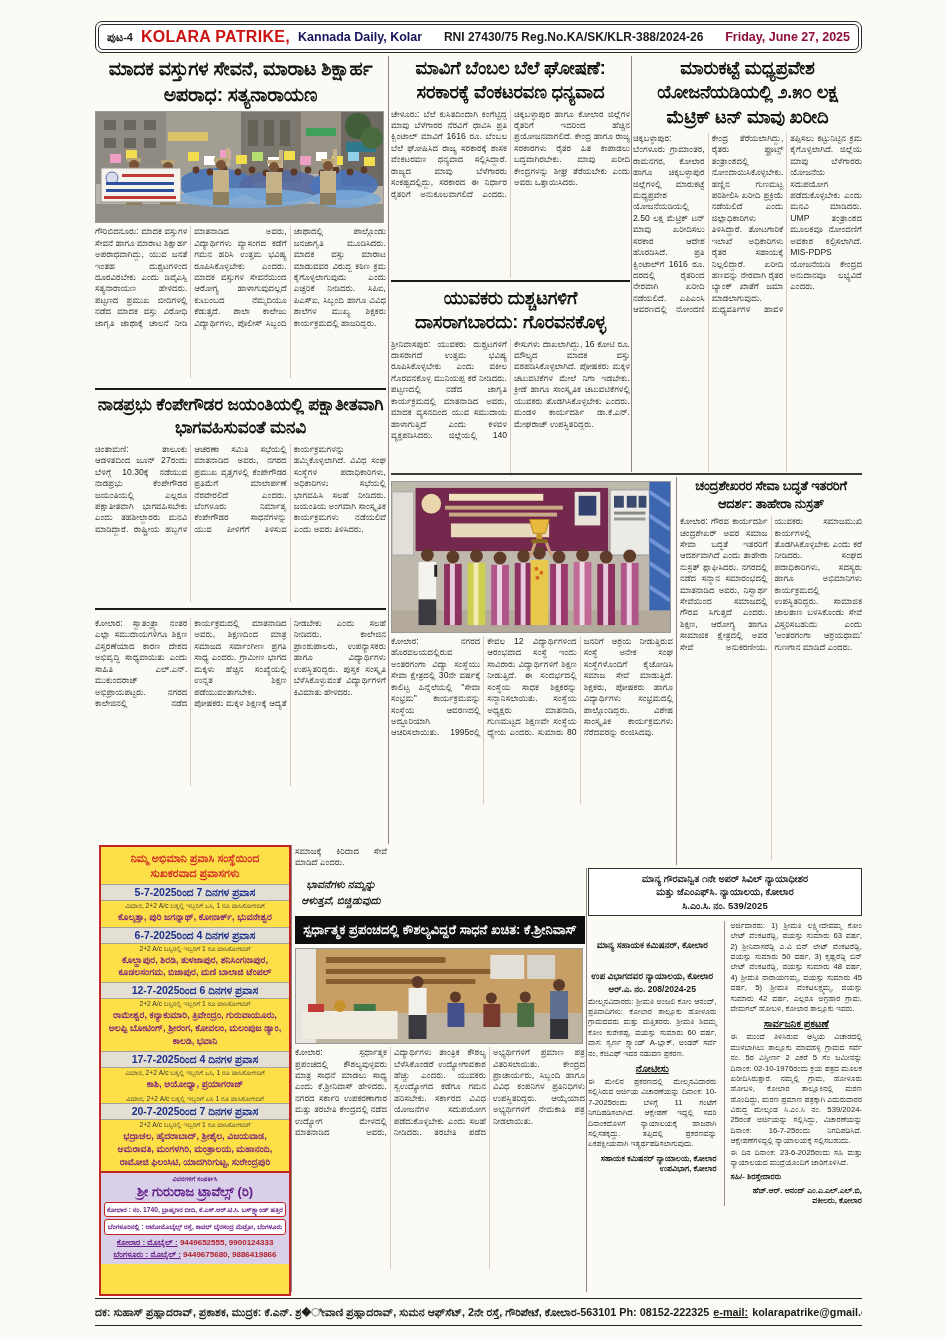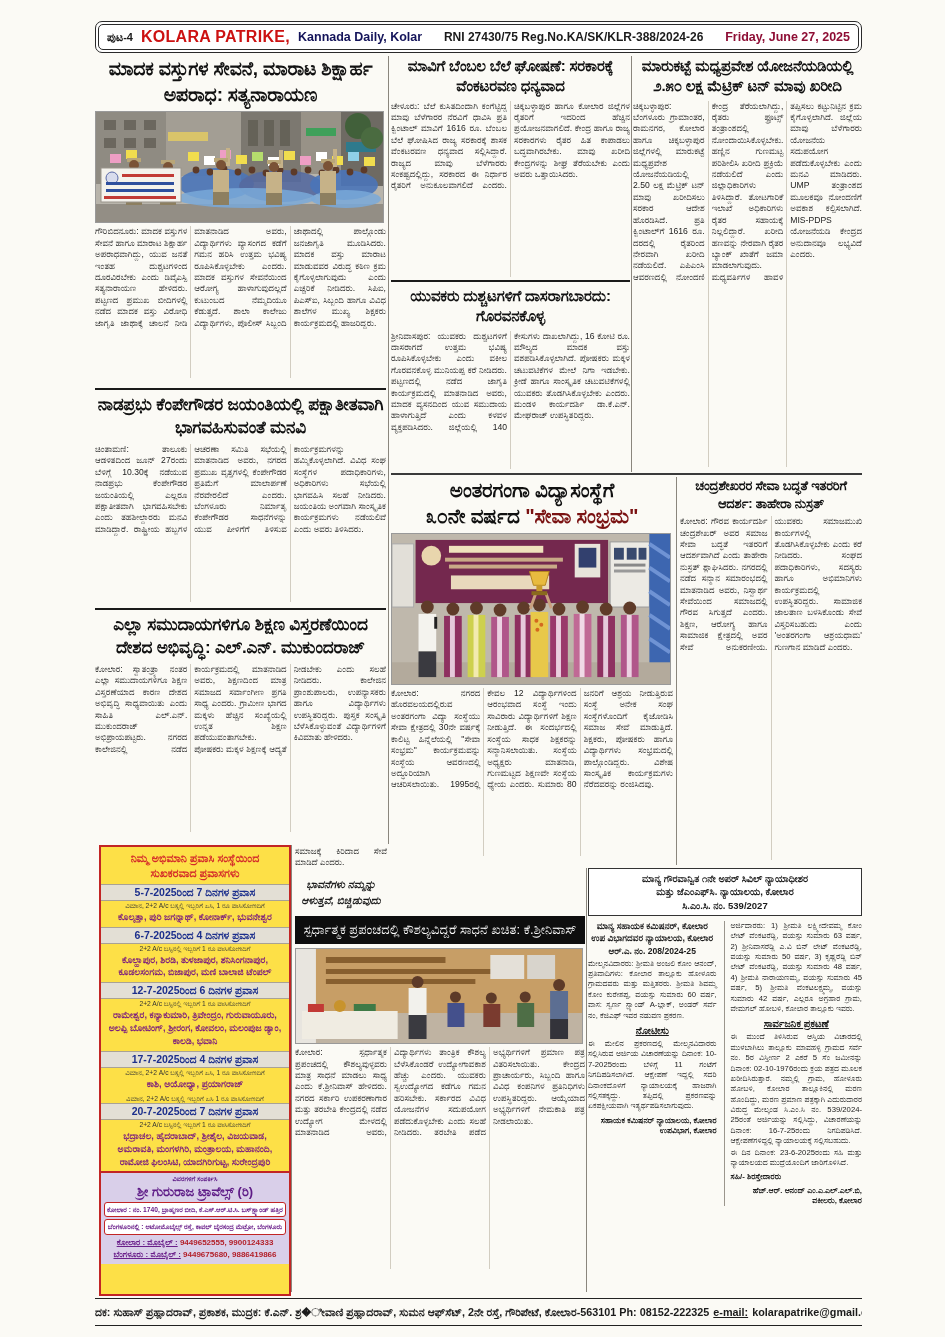--- a/index.html
+++ b/index.html
@@ -3,21 +3,21 @@
 <meta charset="utf-8">
 <style>
   html,body { margin:0; padding:0; background:#e9e7e1; }
   .page { position:relative; width:945px; height:1337px; margin:0 auto; background:#fbfaf5;
           font-family:"Liberation Sans","DejaVu Sans",sans-serif; color:#1b1b1b; overflow:hidden; }
   .abs { position:absolute; }
   .article { position:absolute; overflow:hidden; }
   .headline { font-weight:bold; text-align:center; letter-spacing:-0.2px; color:#111; }
   .h-xl { font-size:19px; line-height:1.35; }
   .h-lg { font-size:17px; line-height:1.35; }
-  .h-md { font-size:15px; line-height:1.35; }
+  .h-md { font-size:18px; line-height:1.35; }
   .h-sm { font-size:13px; line-height:1.35; }
   .sep-top { border-top:2px solid #1a1a1a; padding-top:4px; }
   .bt { text-align:justify; font-size:8.6px; line-height:1.33; color:#222; overflow:hidden; }
   .c3 { column-count:3; column-gap:7px; column-rule:1px solid #d2cdc1; }
   .c2 { column-count:2; column-gap:7px; column-rule:1px solid #d2cdc1; }
   .photo { display:block; margin:4px 0 3px; border:1px solid #999; background:#cfc9bd; }
   .red-part { color:#7a1212; }
   .vrule { position:absolute; width:1px; background:#8a867d; }
   .hrule { position:absolute; background:#3a3a3a; }
 
@@ -25,21 +25,21 @@
   .mast-outer { border:1.5px solid #2a2a2a; border-radius:7px; padding:2px; background:#fff; }
   .mast-inner { border:1px solid #2a2a2a; border-radius:5px; display:flex; align-items:center;
                 gap:8px; padding:3px 8px; white-space:nowrap; overflow:hidden; }
   .mast-page { font-weight:bold; font-size:11px; }
   .mast-brand { color:#cc1111; font-weight:bold; font-size:16px; letter-spacing:0.3px; }
   .mast-sub { color:#14145a; font-weight:bold; font-size:12.5px; }
   .mast-reg { font-weight:bold; font-size:12px; flex:1; text-align:center; }
   .mast-date { color:#8e0e35; font-weight:bold; font-size:12.5px; }
 
   
-  .blackbox { background:#0e0e0e; color:#fff; padding:5px 4px; font-weight:normal; text-align:center;
+  .blackbox { background:#0e0e0e; color:#fff; padding:5px 4px; font-weight:bold; text-align:center;
               font-size:13px; line-height:1.4; }
 
   
   .pq-lead { font-size:8.6px; text-align:justify; }
   .pq { font-weight:bold; font-style:italic; text-align:center; font-size:10.5px; line-height:1.55; margin-top:8px; }
 
   
   .ad { border:2px solid #c22525; background:#fde047; overflow:hidden; }
   .ad-title { color:#d42a2a; font-weight:bold; text-align:center; font-size:11px; line-height:1.35; padding:4px 2px 3px; }
   .tour-date { background:#e3dfd5; border-top:1px solid #a9a294; border-bottom:1px solid #a9a294;
@@ -52,21 +52,21 @@
   .ad-addr { border:1px solid #c22525; background:#fff; color:#6a1f8a; font-size:6.7px; font-weight:bold;
              text-align:center; padding:2px; margin:2px 1px; border-radius:3px; line-height:1.4; }
   .ad-phone { font-size:8px; text-align:center; line-height:1.5; }
   .ad-phone .lbl { color:#6a1f8a; font-weight:bold; text-decoration:underline; }
   .ad-phone .num { color:#b3202a; font-weight:bold; }
 
   
   .legal-box { border:1.5px solid #333; padding:3px 4px; text-align:center; background:#fff; }
   .legal-box .lb-line { font-weight:bold; font-size:9.6px; line-height:1.4; }
   .legal-box .lb-case { font-weight:bold; font-size:9.5px; margin-top:1px; }
-  .lg-head { font-weight:bold; font-size:8.8px; text-align:center; line-height:1.35; }
+  .lg-head { font-weight:bold; font-size:8.8px; text-align:center; line-height:1.35;margin-top:19px; }
   .lg-case { font-weight:bold; font-size:8.6px; text-align:center; margin:1px 0 2px; }
   .lg-body { font-size:7.7px; line-height:1.35; text-align:justify; }
   .lg-title { font-weight:bold; font-size:10px; text-align:center; margin:4px 0 2px; text-decoration:underline; }
   .lg-sign { font-size:7.8px; font-weight:bold; text-align:right; margin-top:4px; }
 
   
   .footer { border-top:1.5px solid #222; border-bottom:1.5px solid #222; display:flex;
             justify-content:center; align-items:center; gap:4px; font-weight:bold; font-size:10.8px;
             white-space:nowrap; overflow:hidden; }
   .footer .em { text-decoration:underline; }
@@ -194,21 +194,20 @@
     </svg>
     <div class="bt c3" style="height:152px;">ಗೌರಿಬಿದನೂರು: ಮಾದಕ ವಸ್ತುಗಳ ಸೇವನೆ ಹಾಗೂ ಮಾರಾಟ ಶಿಕ್ಷಾರ್ಹ ಅಪರಾಧವಾಗಿದ್ದು, ಯುವ ಜನತೆ ಇಂತಹ ದುಶ್ಚಟಗಳಿಂದ ದೂರವಿರಬೇಕು ಎಂದು ಡಿವೈಎಸ್ಪಿ ಸತ್ಯನಾರಾಯಣ ಹೇಳಿದರು. ಪಟ್ಟಣದ ಪ್ರಮುಖ ಬೀದಿಗಳಲ್ಲಿ ನಡೆದ ಮಾದಕ ವಸ್ತು ವಿರೋಧಿ ಜಾಗೃತಿ ಜಾಥಾಕ್ಕೆ ಚಾಲನೆ ನೀಡಿ ಮಾತನಾಡಿದ ಅವರು, ವಿದ್ಯಾರ್ಥಿಗಳು ವ್ಯಾಸಂಗದ ಕಡೆಗೆ ಗಮನ ಹರಿಸಿ ಉತ್ತಮ ಭವಿಷ್ಯ ರೂಪಿಸಿಕೊಳ್ಳಬೇಕು ಎಂದರು. ಮಾದಕ ವಸ್ತುಗಳ ಸೇವನೆಯಿಂದ ಆರೋಗ್ಯ ಹಾಳಾಗುವುದಲ್ಲದೆ ಕುಟುಂಬದ ನೆಮ್ಮದಿಯೂ ಕೆಡುತ್ತದೆ. ಶಾಲಾ ಕಾಲೇಜು ವಿದ್ಯಾರ್ಥಿಗಳು, ಪೊಲೀಸ್ ಸಿಬ್ಬಂದಿ ಜಾಥಾದಲ್ಲಿ ಪಾಲ್ಗೊಂಡು ಜನಜಾಗೃತಿ ಮೂಡಿಸಿದರು. ಮಾದಕ ವಸ್ತು ಮಾರಾಟ ಮಾಡುವವರ ವಿರುದ್ಧ ಕಠಿಣ ಕ್ರಮ ಕೈಗೊಳ್ಳಲಾಗುವುದು ಎಂದು ಎಚ್ಚರಿಕೆ ನೀಡಿದರು. ಸಿಪಿಐ, ಪಿಎಸ್ಐ, ಸಿಬ್ಬಂದಿ ಹಾಗೂ ವಿವಿಧ ಶಾಲೆಗಳ ಮುಖ್ಯ ಶಿಕ್ಷಕರು ಕಾರ್ಯಕ್ರಮದಲ್ಲಿ ಹಾಜರಿದ್ದರು.</div>
   </div>
 
   <div class="article sep-top" style="left:95px; top:388px; width:291px; height:218px;">
     <div class="headline h-lg">ನಾಡಪ್ರಭು ಕೆಂಪೇಗೌಡರ ಜಯಂತಿಯಲ್ಲಿ ಪಕ್ಷಾತೀತವಾಗಿ ಭಾಗವಹಿಸುವಂತೆ ಮನವಿ</div>
     <div class="bt c3" style="height:158px; margin-top:4px;">ಚಿಂತಾಮಣಿ: ತಾಲೂಕು ಆಡಳಿತದಿಂದ ಜೂನ್ 27ರಂದು ಬೆಳಿಗ್ಗೆ 10.30ಕ್ಕೆ ನಡೆಯುವ ನಾಡಪ್ರಭು ಕೆಂಪೇಗೌಡರ ಜಯಂತಿಯಲ್ಲಿ ಎಲ್ಲರೂ ಪಕ್ಷಾತೀತವಾಗಿ ಭಾಗವಹಿಸಬೇಕು ಎಂದು ತಹಶೀಲ್ದಾರರು ಮನವಿ ಮಾಡಿದ್ದಾರೆ. ರಾಷ್ಟ್ರೀಯ ಹಬ್ಬಗಳ ಆಚರಣಾ ಸಮಿತಿ ಸಭೆಯಲ್ಲಿ ಮಾತನಾಡಿದ ಅವರು, ನಗರದ ಪ್ರಮುಖ ವೃತ್ತಗಳಲ್ಲಿ ಕೆಂಪೇಗೌಡರ ಪ್ರತಿಮೆಗೆ ಮಾಲಾರ್ಪಣೆ ನೆರವೇರಲಿದೆ ಎಂದರು. ಬೆಂಗಳೂರು ನಿರ್ಮಾತೃ ಕೆಂಪೇಗೌಡರ ಸಾಧನೆಗಳನ್ನು ಯುವ ಪೀಳಿಗೆಗೆ ತಿಳಿಸುವ ಕಾರ್ಯಕ್ರಮಗಳನ್ನು ಹಮ್ಮಿಕೊಳ್ಳಲಾಗಿದೆ. ವಿವಿಧ ಸಂಘ ಸಂಸ್ಥೆಗಳ ಪದಾಧಿಕಾರಿಗಳು, ಅಧಿಕಾರಿಗಳು ಸಭೆಯಲ್ಲಿ ಭಾಗವಹಿಸಿ ಸಲಹೆ ನೀಡಿದರು. ಜಯಂತಿಯ ಅಂಗವಾಗಿ ಸಾಂಸ್ಕೃತಿಕ ಕಾರ್ಯಕ್ರಮಗಳು ನಡೆಯಲಿವೆ ಎಂದು ಅವರು ತಿಳಿಸಿದರು.</div>
   </div>
 
   <div class="article sep-top" style="left:95px; top:608px; width:291px; height:234px;">
-    <div class="headline h-lg">ಎಲ್ಲಾ ಸಮುದಾಯಗಳಿಗೂ ಶಿಕ್ಷಣ ವಿಸ್ತರಣೆಯಿಂದ ದೇಶದ ಅಭಿವೃದ್ಧಿ: ಎಲ್.ಎನ್. ಮುಕುಂದರಾಜ್</div>
     <div class="bt c3" style="height:168px; margin-top:4px;">ಕೋಲಾರ: ಸ್ವಾತಂತ್ರ್ಯಾ ನಂತರ ಎಲ್ಲಾ ಸಮುದಾಯಗಳಿಗೂ ಶಿಕ್ಷಣ ವಿಸ್ತರಣೆಯಾದ ಕಾರಣ ದೇಶದ ಅಭಿವೃದ್ಧಿ ಸಾಧ್ಯವಾಯಿತು ಎಂದು ಸಾಹಿತಿ ಎಲ್.ಎನ್. ಮುಕುಂದರಾಜ್ ಅಭಿಪ್ರಾಯಪಟ್ಟರು. ನಗರದ ಕಾಲೇಜಿನಲ್ಲಿ ನಡೆದ ಕಾರ್ಯಕ್ರಮದಲ್ಲಿ ಮಾತನಾಡಿದ ಅವರು, ಶಿಕ್ಷಣದಿಂದ ಮಾತ್ರ ಸಮಾಜದ ಸರ್ವಾಂಗೀಣ ಪ್ರಗತಿ ಸಾಧ್ಯ ಎಂದರು. ಗ್ರಾಮೀಣ ಭಾಗದ ಮಕ್ಕಳು ಹೆಚ್ಚಿನ ಸಂಖ್ಯೆಯಲ್ಲಿ ಉನ್ನತ ಶಿಕ್ಷಣ ಪಡೆಯುವಂತಾಗಬೇಕು. ಪೋಷಕರು ಮಕ್ಕಳ ಶಿಕ್ಷಣಕ್ಕೆ ಆದ್ಯತೆ ನೀಡಬೇಕು ಎಂದು ಸಲಹೆ ನೀಡಿದರು. ಕಾಲೇಜಿನ ಪ್ರಾಂಶುಪಾಲರು, ಉಪನ್ಯಾಸಕರು ಹಾಗೂ ವಿದ್ಯಾರ್ಥಿಗಳು ಉಪಸ್ಥಿತರಿದ್ದರು. ಪುಸ್ತಕ ಸಂಸ್ಕೃತಿ ಬೆಳೆಸಿಕೊಳ್ಳುವಂತೆ ವಿದ್ಯಾರ್ಥಿಗಳಿಗೆ ಕಿವಿಮಾತು ಹೇಳಿದರು.</div>
   </div>
 
   <div class="article" style="left:295px; top:846px; width:92px; height:66px;">
     <div class="pq-lead">ಸಮಾಜಕ್ಕೆ ಕಿರಿದಾದ ಸೇವೆ ಮಾಡಿದೆ ಎಂದರು.</div>
     <div class="pq">ಭಾವನೆಗಳು ನಮ್ಮನ್ನು ಆಳುತ್ತವೆ, ಬಿಚ್ಚಿಡುವುದು ಅಗತ್ಯ</div>
   </div>
 
   <div class="article" style="left:391px; top:56px; width:239px; height:222px;">
     <div class="headline h-md">ಮಾವಿಗೆ ಬೆಂಬಲ ಬೆಲೆ ಘೋಷಣೆ: ಸರಕಾರಕ್ಕೆ ವೆಂಕಟರವಣ ಧನ್ಯವಾದ</div>
@@ -219,24 +218,20 @@
     <div class="headline h-md">ಯುವಕರು ದುಶ್ಚಟಗಳಿಗೆ ದಾಸರಾಗಬಾರದು: ಗೊರವನಕೊಳ್ಳ</div>
     <div class="bt c2" style="height:138px; margin-top:4px;">ಶ್ರೀನಿವಾಸಪುರ: ಯುವಕರು ದುಶ್ಚಟಗಳಿಗೆ ದಾಸರಾಗದೆ ಉತ್ತಮ ಭವಿಷ್ಯ ರೂಪಿಸಿಕೊಳ್ಳಬೇಕು ಎಂದು ವಕೀಲ ಗೊರವನಕೊಳ್ಳ ಮುನಿಯಪ್ಪ ಕರೆ ನೀಡಿದರು. ಪಟ್ಟಣದಲ್ಲಿ ನಡೆದ ಜಾಗೃತಿ ಕಾರ್ಯಕ್ರಮದಲ್ಲಿ ಮಾತನಾಡಿದ ಅವರು, ಮಾದಕ ವ್ಯಸನದಿಂದ ಯುವ ಸಮುದಾಯ ಹಾಳಾಗುತ್ತಿದೆ ಎಂದು ಕಳವಳ ವ್ಯಕ್ತಪಡಿಸಿದರು. ಜಿಲ್ಲೆಯಲ್ಲಿ 140 ಕೇಸುಗಳು ದಾಖಲಾಗಿದ್ದು, 16 ಕೋಟಿ ರೂ. ಮೌಲ್ಯದ ಮಾದಕ ವಸ್ತು ವಶಪಡಿಸಿಕೊಳ್ಳಲಾಗಿದೆ. ಪೋಷಕರು ಮಕ್ಕಳ ಚಟುವಟಿಕೆಗಳ ಮೇಲೆ ನಿಗಾ ಇಡಬೇಕು. ಕ್ರೀಡೆ ಹಾಗೂ ಸಾಂಸ್ಕೃತಿಕ ಚಟುವಟಿಕೆಗಳಲ್ಲಿ ಯುವಕರು ತೊಡಗಿಸಿಕೊಳ್ಳಬೇಕು ಎಂದರು. ಮಂಡಳಿ ಕಾರ್ಯದರ್ಶಿ ಡಾ.ಕೆ.ಎನ್. ಮೇಘರಾಜ್ ಉಪಸ್ಥಿತರಿದ್ದರು.</div>
   </div>
 
   <div class="article" style="left:633px; top:56px; width:229px; height:416px;">
     <div class="headline h-md">ಮಾರುಕಟ್ಟೆ ಮಧ್ಯಪ್ರವೇಶ ಯೋಜನೆಯಡಿಯಲ್ಲಿ ೨.೫೦ ಲಕ್ಷ ಮೆಟ್ರಿಕ್ ಟನ್ ಮಾವು ಖರೀದಿ</div>
     <div class="bt c3" style="height:366px; margin-top:4px;">ಚಿಕ್ಕಬಳ್ಳಾಪುರ: ಬೆಂಗಳೂರು ಗ್ರಾಮಾಂತರ, ರಾಮನಗರ, ಕೋಲಾರ ಹಾಗೂ ಚಿಕ್ಕಬಳ್ಳಾಪುರ ಜಿಲ್ಲೆಗಳಲ್ಲಿ ಮಾರುಕಟ್ಟೆ ಮಧ್ಯಪ್ರವೇಶ ಯೋಜನೆಯಡಿಯಲ್ಲಿ 2.50 ಲಕ್ಷ ಮೆಟ್ರಿಕ್ ಟನ್ ಮಾವು ಖರೀದಿಸಲು ಸರಕಾರ ಆದೇಶ ಹೊರಡಿಸಿದೆ. ಪ್ರತಿ ಕ್ವಿಂಟಾಲ್‌ಗೆ 1616 ರೂ. ದರದಲ್ಲಿ ರೈತರಿಂದ ನೇರವಾಗಿ ಖರೀದಿ ನಡೆಯಲಿದೆ. ಎಪಿಎಂಸಿ ಆವರಣದಲ್ಲಿ ನೋಂದಣಿ ಕೇಂದ್ರ ತೆರೆಯಲಾಗಿದ್ದು, ರೈತರು ಫ್ರೂಟ್ಸ್ ತಂತ್ರಾಂಶದಲ್ಲಿ ನೋಂದಾಯಿಸಿಕೊಳ್ಳಬೇಕು. ಹಣ್ಣಿನ ಗುಣಮಟ್ಟ ಪರಿಶೀಲಿಸಿ ಖರೀದಿ ಪ್ರಕ್ರಿಯೆ ನಡೆಯಲಿದೆ ಎಂದು ಜಿಲ್ಲಾಧಿಕಾರಿಗಳು ತಿಳಿಸಿದ್ದಾರೆ. ತೋಟಗಾರಿಕೆ ಇಲಾಖೆ ಅಧಿಕಾರಿಗಳು ರೈತರ ಸಹಾಯಕ್ಕೆ ನಿಲ್ಲಲಿದ್ದಾರೆ. ಖರೀದಿ ಹಣವನ್ನು ನೇರವಾಗಿ ರೈತರ ಬ್ಯಾಂಕ್ ಖಾತೆಗೆ ಜಮಾ ಮಾಡಲಾಗುವುದು. ಮಧ್ಯವರ್ತಿಗಳ ಹಾವಳಿ ತಪ್ಪಿಸಲು ಕಟ್ಟುನಿಟ್ಟಿನ ಕ್ರಮ ಕೈಗೊಳ್ಳಲಾಗಿದೆ. ಜಿಲ್ಲೆಯ ಮಾವು ಬೆಳೆಗಾರರು ಯೋಜನೆಯ ಸದುಪಯೋಗ ಪಡೆದುಕೊಳ್ಳಬೇಕು ಎಂದು ಮನವಿ ಮಾಡಿದರು. UMP ತಂತ್ರಾಂಶದ ಮೂಲಕವೂ ನೋಂದಣಿಗೆ ಅವಕಾಶ ಕಲ್ಪಿಸಲಾಗಿದೆ. MIS-PDPS ಯೋಜನೆಯಡಿ ಕೇಂದ್ರದ ಅನುದಾನವೂ ಲಭ್ಯವಿದೆ ಎಂದರು.</div>
   </div>
 
   <div class="article" style="left:391px; top:477px; width:282px; height:390px;">
-    <div class="headline" style="font-size:20px; line-height:1.3;">
-      <span>ಅಂತರಗಂಗಾ ವಿದ್ಯಾಸಂಸ್ಥೆಗೆ</span><br>
-      <span>೩೦ನೇ ವರ್ಷದ </span><span class="red-part">"ಸೇವಾ ಸಂಭ್ರಮ"</span>
-    </div>
     <svg class="photo" viewBox="0 0 283 152" width="278" height="150" preserveAspectRatio="none">
       <rect width="283" height="152" fill="#bfb8ac"></rect>
       <rect x="0" y="10" width="22" height="64" fill="#e2dfd8" stroke="#aaa"></rect>
       <rect x="24" y="6" width="196" height="64" fill="#74284e"></rect>
       <circle cx="40" cy="22" r="10" fill="#e9d6ad"></circle>
       <rect x="58" y="12" width="96" height="7" fill="#f0e2bd"></rect>
       <rect x="54" y="24" width="120" height="4" fill="#d8bf92" opacity="0.85"></rect>
       <rect x="58" y="31" width="110" height="4" fill="#d8bf92" opacity="0.85"></rect>
       <rect x="60" y="42" width="100" height="14" fill="#efe3c2" opacity="0.95"></rect>
       <rect x="186" y="10" width="26" height="34" fill="#e8e4da"></rect>
@@ -406,21 +401,21 @@
         <span class="lbl">ಬೆಂಗಳೂರು : ಮೊಬೈಲ್ :</span>
         <span class="num">9449675680, 9886419866</span>
       </div>
     </div>
   </div>
 
   <div class="abs" style="left:588px; top:868px; width:274px; height:424px; overflow:hidden;">
     <div class="legal-box">
       <div class="lb-line">ಮಾನ್ಯ ಗೌರವಾನ್ವಿತ ೧ನೇ ಅಪರ್ ಸಿವಿಲ್ ನ್ಯಾಯಾಧೀಶರ</div>
       <div class="lb-line">ಮತ್ತು ಜೆಎಂಎಫ್‌ಸಿ. ನ್ಯಾಯಾಲಯ, ಕೋಲಾರ</div>
-      <div class="lb-case">ಸಿ.ಎಂ.ಸಿ. ನಂ. 539/2027</div>
+      <div class="lb-case">ಸಿ.ಎಂ.ಸಿ. ನಂ. 539/2025</div>
     </div>
     <div style="display:flex; gap:7px; margin-top:5px;">
       <div style="width:132px;">
         <div class="lg-head">ಮಾನ್ಯ ಸಹಾಯಕ ಕಮಿಷನರ್, ಕೋಲಾರ</div>
         <div class="lg-head">ಉಪ ವಿಭಾಗದವರ ನ್ಯಾಯಾಲಯ, ಕೋಲಾರ</div>
         <div class="lg-case">ಆರ್.ಎ. ನಂ. 208/2024-25</div>
         <div class="lg-body">ಮೇಲ್ಮನವಿದಾರರು: ಶ್ರೀಮತಿ ಅಂಜಲಿ ಕೋಂ ಆನಂದ್, ಪ್ರತಿವಾದಿಗಳು: ಕೋಲಾರ ತಾಲ್ಲೂಕು ಹೋಳೂರು ಗ್ರಾಮದವರು ಮತ್ತು ಮತ್ತಿತರರು. ಶ್ರೀಮತಿ ಶಿವಮ್ಮ ಕೋಂ ಕುರೇಶಪ್ಪ, ವಯಸ್ಸು ಸುಮಾರು 60 ವರ್ಷ, ವಾಸ: ಸ್ವರ್ಣ ಸ್ಟ್ಯಾಂಡ್ A-ಬ್ಲಾಕ್, ಅಂಡರ್ ಸರ್ವೆ ನಂ, ಕೆಜಿಎಫ್ ಇವರ ನಡುವಣ ಪ್ರಕರಣ.</div>
         <div class="lg-title">ನೋಟೀಸು</div>
         <div class="lg-body">ಈ ಮೇಲಿನ ಪ್ರಕರಣದಲ್ಲಿ ಮೇಲ್ಮನವಿದಾರರು ಸಲ್ಲಿಸಿರುವ ಅರ್ಜಿಯ ವಿಚಾರಣೆಯನ್ನು ದಿನಾಂಕ: 10-7-2025ರಂದು ಬೆಳಿಗ್ಗೆ 11 ಗಂಟೆಗೆ ನಿಗದಿಪಡಿಸಲಾಗಿದೆ. ಆಕ್ಷೇಪಣೆ ಇದ್ದಲ್ಲಿ ಸದರಿ ದಿನಾಂಕದೊಳಗೆ ನ್ಯಾಯಾಲಯಕ್ಕೆ ಹಾಜರಾಗಿ ಸಲ್ಲಿಸತಕ್ಕದ್ದು. ತಪ್ಪಿದಲ್ಲಿ ಪ್ರಕರಣವನ್ನು ಏಕಪಕ್ಷೀಯವಾಗಿ ಇತ್ಯರ್ಥಪಡಿಸಲಾಗುವುದು.</div>
         <div class="lg-sign">ಸಹಾಯಕ ಕಮಿಷನರ್ ನ್ಯಾಯಾಲಯ, ಕೋಲಾರ ಉಪವಿಭಾಗ, ಕೋಲಾರ</div>

